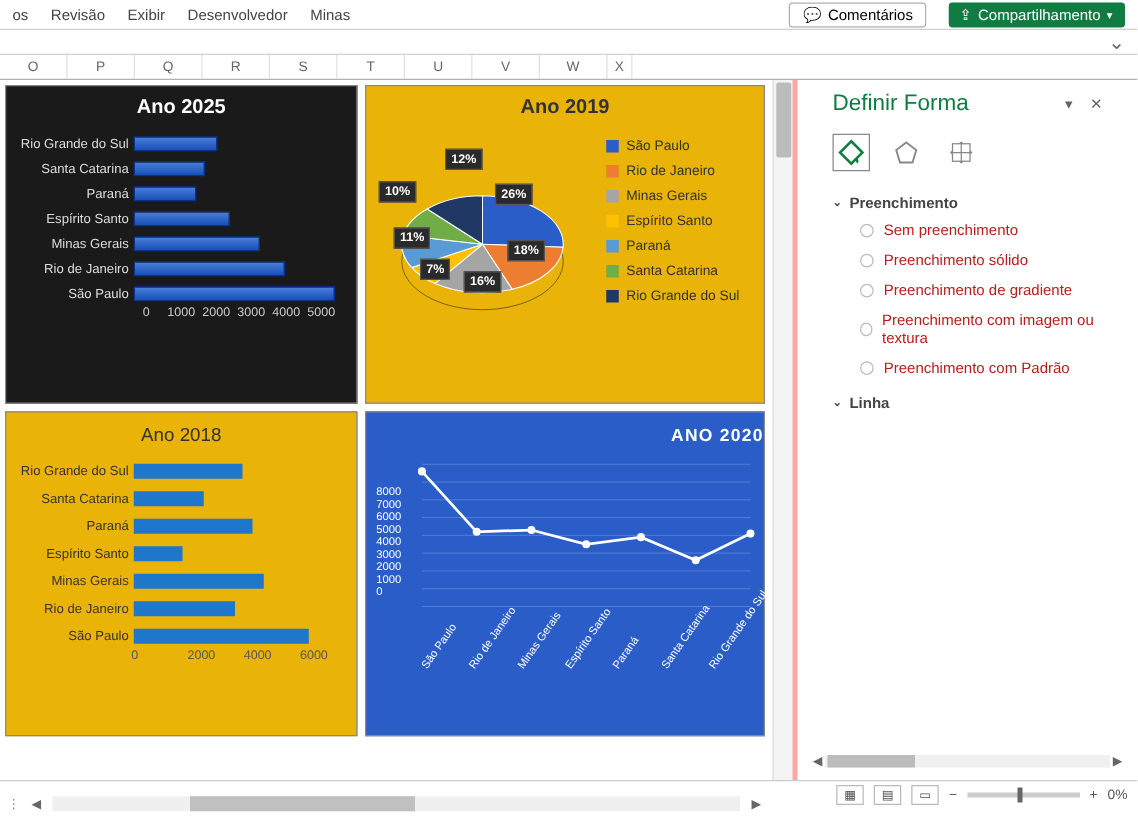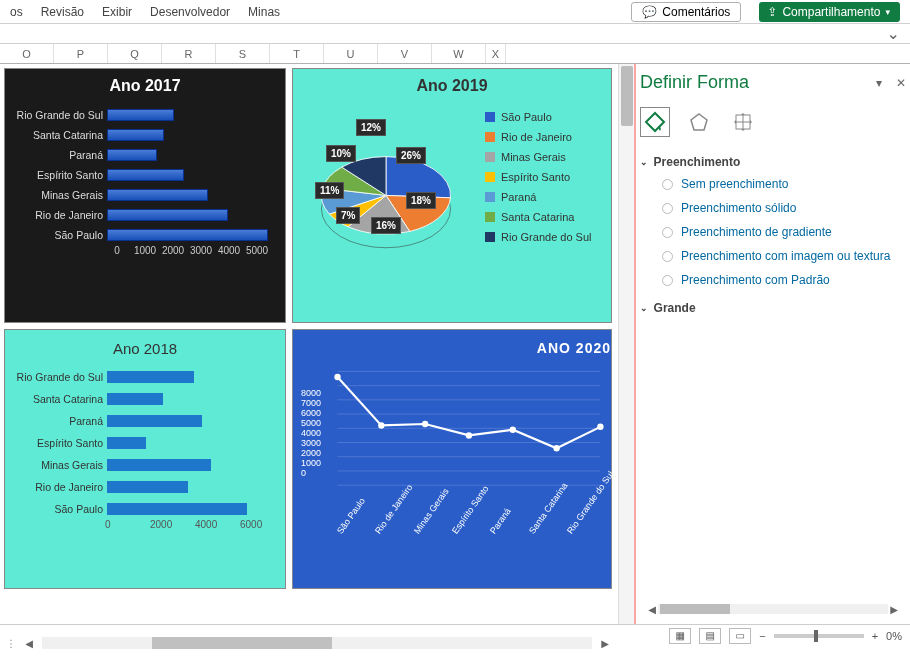--- a/index.html
+++ b/index.html
@@ -18,21 +18,21 @@
   .colhead { height: 20px; display: flex; border-bottom: 1px solid #b0b0b0; background:#fff; }
   .colhead div { width: 54px; text-align: center; font-size: 11px; color: #666; border-right: 1px solid #e0e0e0; line-height: 20px; }
   .colhead .x { width: 20px; }
 
   .main { display: flex; height: 560px; }
 
   
   .sheet { width: 618px; padding: 4px; background: #fff; position: relative; }
   .grid { display: grid; grid-template-columns: 282px 320px; grid-template-rows: 255px 260px; gap: 6px; }
 
-  .chartbox { border: 1px solid #888; background: #5eead4; position: relative; }
+  .chartbox { border: 1px solid #888; background: #eab308; position: relative; }
 
   
   .c2017 { background: #1a1a1a; color: #fff; }
   .c2017 .title { text-align: center; font-weight: bold; font-size: 16px; padding: 8px 0; }
   .bars17 { display: flex; flex-direction: column; gap: 8px; padding: 6px 10px 4px 4px; }
   .bar-row { display: flex; align-items: center; gap: 4px; }
   .bar-row .lbl { width: 94px; text-align: right; font-size: 10.5px; color: #ddd; }
   .bar-row .track { flex: 1; position: relative; }
   .bar-row .bar { height: 12px; background: linear-gradient(#4a7dd8,#1850b8); border: 1px solid #0a3090; }
   .axis17 { display: flex; color: #ccc; font-size: 10px; padding-left: 98px; gap: 0; }
@@ -68,30 +68,30 @@
   .sheet-scroll .drag { color:#888; font-size:10px; }
   .sheet-scroll .arrow { width:14px; height:14px; display:flex; align-items:center; justify-content:center; color:#666; font-size:10px;}
   .sheet-scroll .track { flex:1; height:12px; background:#f0f0f0; position:relative;}
   .sheet-scroll .thumb { position:absolute; left:110px; width:180px; height:12px; background:#c0c0c0; }
 
   
   .vscroll{ width:16px; background:#f4f4f4; border-left:1px solid #ddd; position:relative;}
   .vscroll .thumb{ position:absolute; top:2px; left:2px; width:12px; height:60px; background:#bcbcbc; border-radius:2px;}
 
   
-  .panel { flex: 1; border-left: 2px solid #fca5a5; padding: 8px 4px; font-size: 12px; color: #444; position:relative; }
+  .panel { flex: 1; border-left: 4px solid #fca5a5; padding: 8px 28px; font-size: 12px; color: #444; position:relative; }
   .panel-title { color: #107c41; font-size: 18px; font-weight: 400; display:flex; align-items:center; justify-content:space-between; }
   .panel-title .ctrls { color:#666; font-size:12px; display:flex; gap:14px;}
   .tabicons { display: flex; gap: 14px; margin: 14px 0 18px; }
   .tabicons .ic { width: 30px; height: 30px; display: flex; align-items: center; justify-content: center; border: 1px solid transparent; }
   .tabicons .ic.active { border: 1px solid #888; }
   .section-head { font-weight: bold; display: flex; align-items: center; gap: 6px; margin: 8px 0; font-size: 12px;}
   .section-head .chev { font-size: 9px; }
   .radio-list { padding-left: 22px; display: flex; flex-direction: column; gap: 10px; margin-bottom: 14px; }
-  .radio { display: flex; align-items: center; gap: 8px; color: #0369a1; }
+  .radio { display: flex; align-items: center; gap: 8px; color: #b91c1c; }
   .radio .dot { width: 11px; height: 11px; border: 1px solid #bbb; border-radius: 50%; }
 
   .panel-scroll { position:absolute; bottom:8px; left:10px; right:10px; height:14px; display:flex; align-items:center;}
   .panel-scroll .arrow{ width:12px; color:#666; font-size:10px; text-align:center;}
   .panel-scroll .track { flex:1; height:10px; background:#f0f0f0; position:relative;}
   .panel-scroll .thumb{ position:absolute; left:2px; width:70px; height:10px; background:#bcbcbc;}
 
   
   .status { height: 22px; border-top: 1px solid #ccc; display: flex; align-items: center; justify-content: flex-end; gap: 8px; padding: 0 8px; font-size: 11px; color: #555; }
   .status .viewbtn { width: 22px; height: 16px; border: 1px solid #bbb; display:flex; align-items:center; justify-content:center; font-size:10px;}
@@ -134,21 +134,21 @@
   <div>V</div>
   <div>W</div>
   <div class="x">X</div>
 </div>
 
 <div class="main">
   <div class="sheet">
     <div class="grid">
 
       <div class="chartbox c2017">
-        <div class="title">Ano 2017</div>
+        <div class="title">Ano 2025</div>
         <div class="bars17" id="bars17">
             <div class="bar-row">
               <div class="lbl">Rio Grande do Sul</div>
               <div class="track">
                 <div class="bar" style="width:40%"></div>
               </div>
             </div>
             <div class="bar-row">
               <div class="lbl">Santa Catarina</div>
               <div class="track">
@@ -209,21 +209,21 @@
                 <path d="M 50 52 L 16.70034615833319 62.983983769519114 A 38 22.8 0 0 1 12.673084472309824 47.72770602744549 Z" fill="#5b9bd5" stroke="#fff" stroke-width="0.5"></path>
                 <path d="M 50 52 L 12.673084472309824 47.72770602744549 A 38 22.8 0 0 1 23.98720997470982 35.37951529479182 Z" fill="#70ad47" stroke="#fff" stroke-width="0.5"></path>
                 <path d="M 50 52 L 23.98720997470982 35.37951529479182 A 38 22.8 0 0 1 49.99999999999999 29.2 Z" fill="#1f3864" stroke="#fff" stroke-width="0.5"></path>
               </svg>
             <div id="pieLabels">
                 <div class="pie-label" style="left: 95px; top: 40px;">26%</div>
                 <div class="pie-label" style="left: 105px; top: 85px;">18%</div>
                 <div class="pie-label" style="left: 70px; top: 110px;">16%</div>
                 <div class="pie-label" style="left: 35px; top: 100px;">7%</div>
                 <div class="pie-label" style="left: 14px; top: 75px;">11%</div>
-                <div class="pie-label" style="left: 25px; top: 38px;">10%</div>
+                <div class="pie-label" style="left: 2px; top: 38px;">10%</div>
                 <div class="pie-label" style="left: 55px; top: 12px;">12%</div>
               </div>
           </div>
           <div class="legend19" id="legend19">
               <div>
                 <span class="legend-sw" style="background:#2a5dc7"></span>
                 <span>São Paulo</span>
               </div>
               <div>
                 <span class="legend-sw" style="background:#ed7d31"></span>
@@ -417,21 +417,21 @@
           <span>Preenchimento com imagem ou textura</span>
         </div>
         <div class="radio">
           <span class="dot"></span>
           <span>Preenchimento com Padrão</span>
         </div>
       </div>
 
     <div class="section-head">
       <span class="chev">⌄</span>
-      <span>Grande</span>
+      <span>Linha</span>
     </div>
 
     <div class="panel-scroll">
       <span class="arrow">◀</span>
       <div class="track">
           <div class="thumb"></div>
         </div>
       <span class="arrow">▶</span>
     </div>
   </div>

